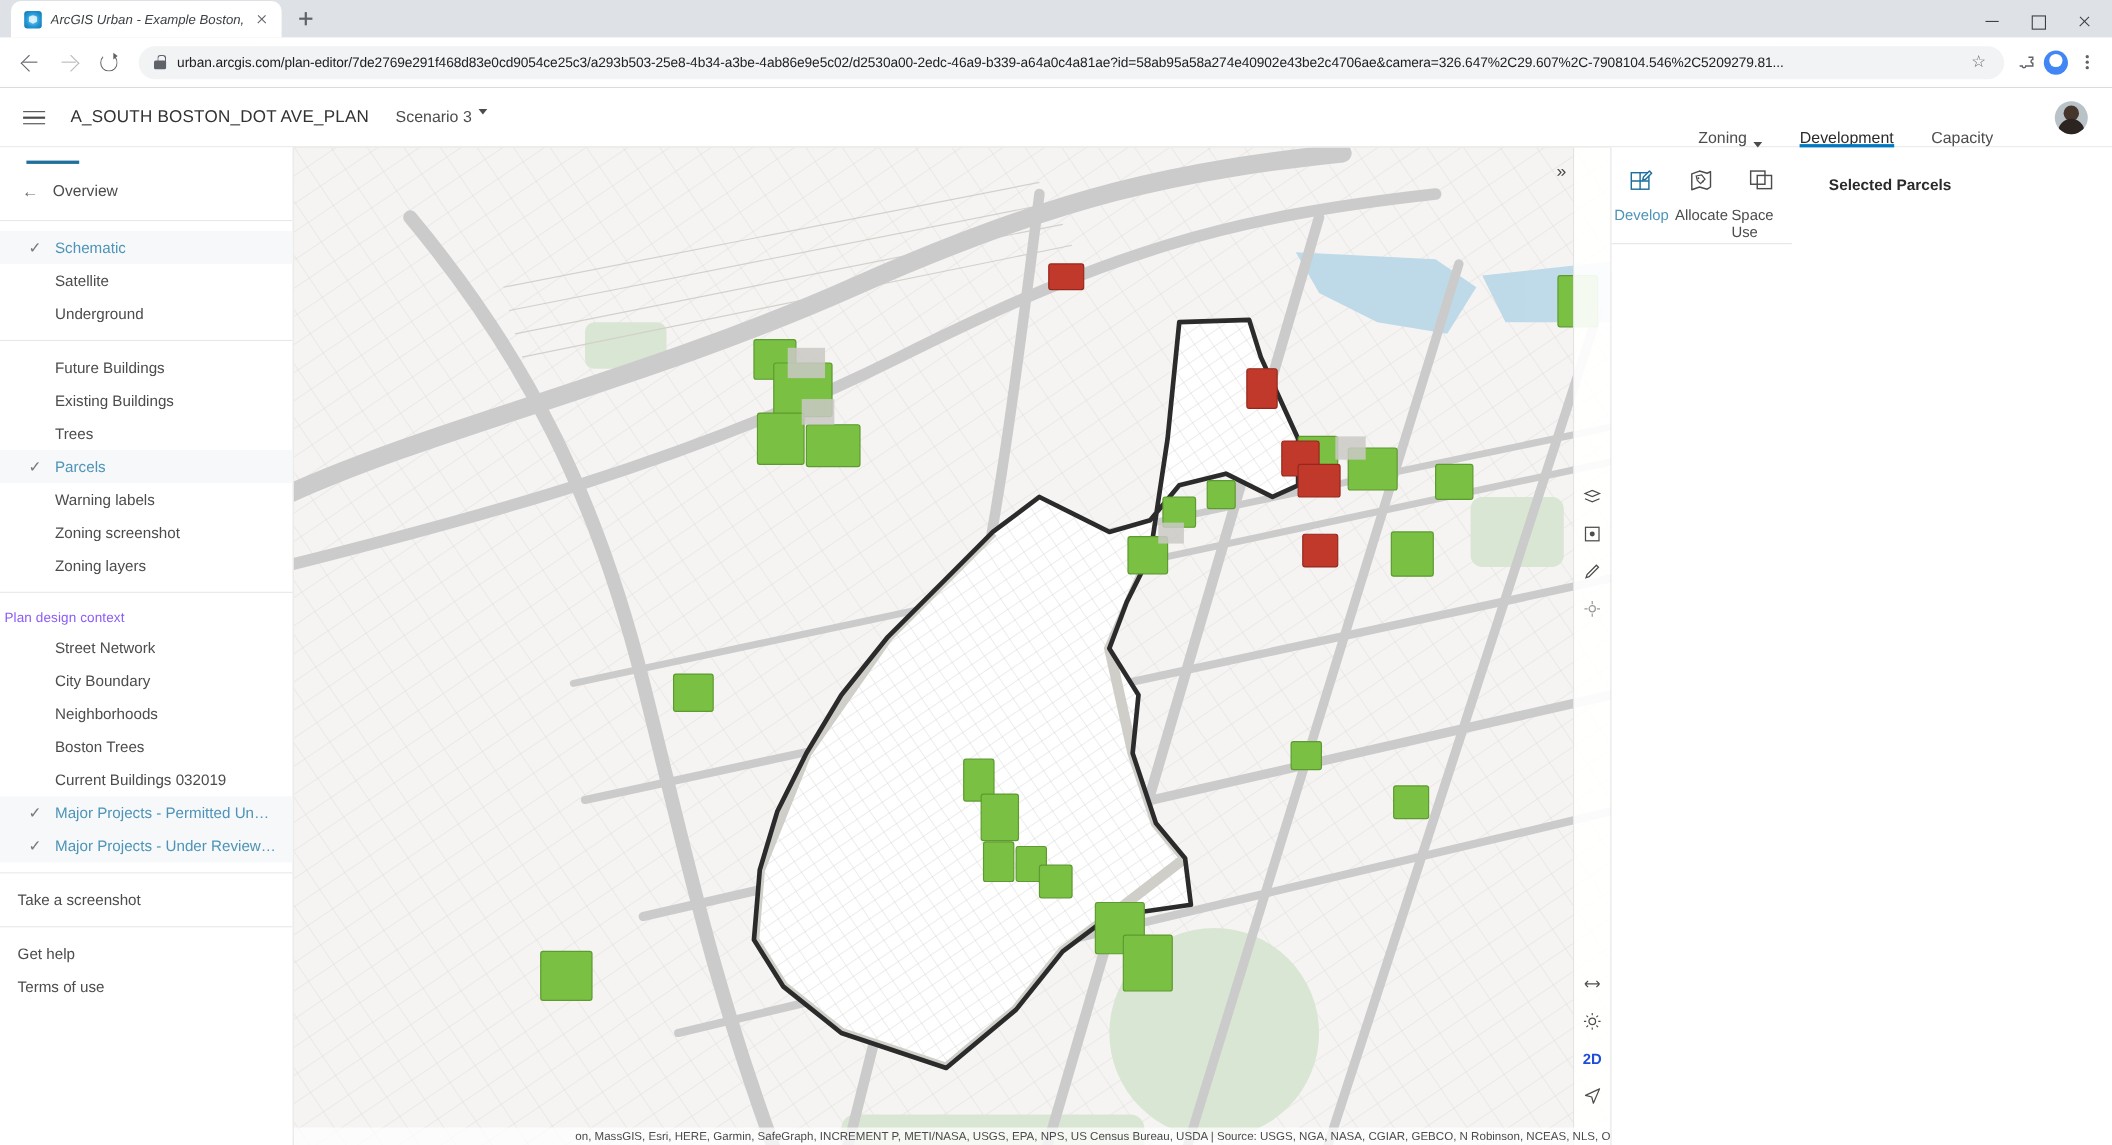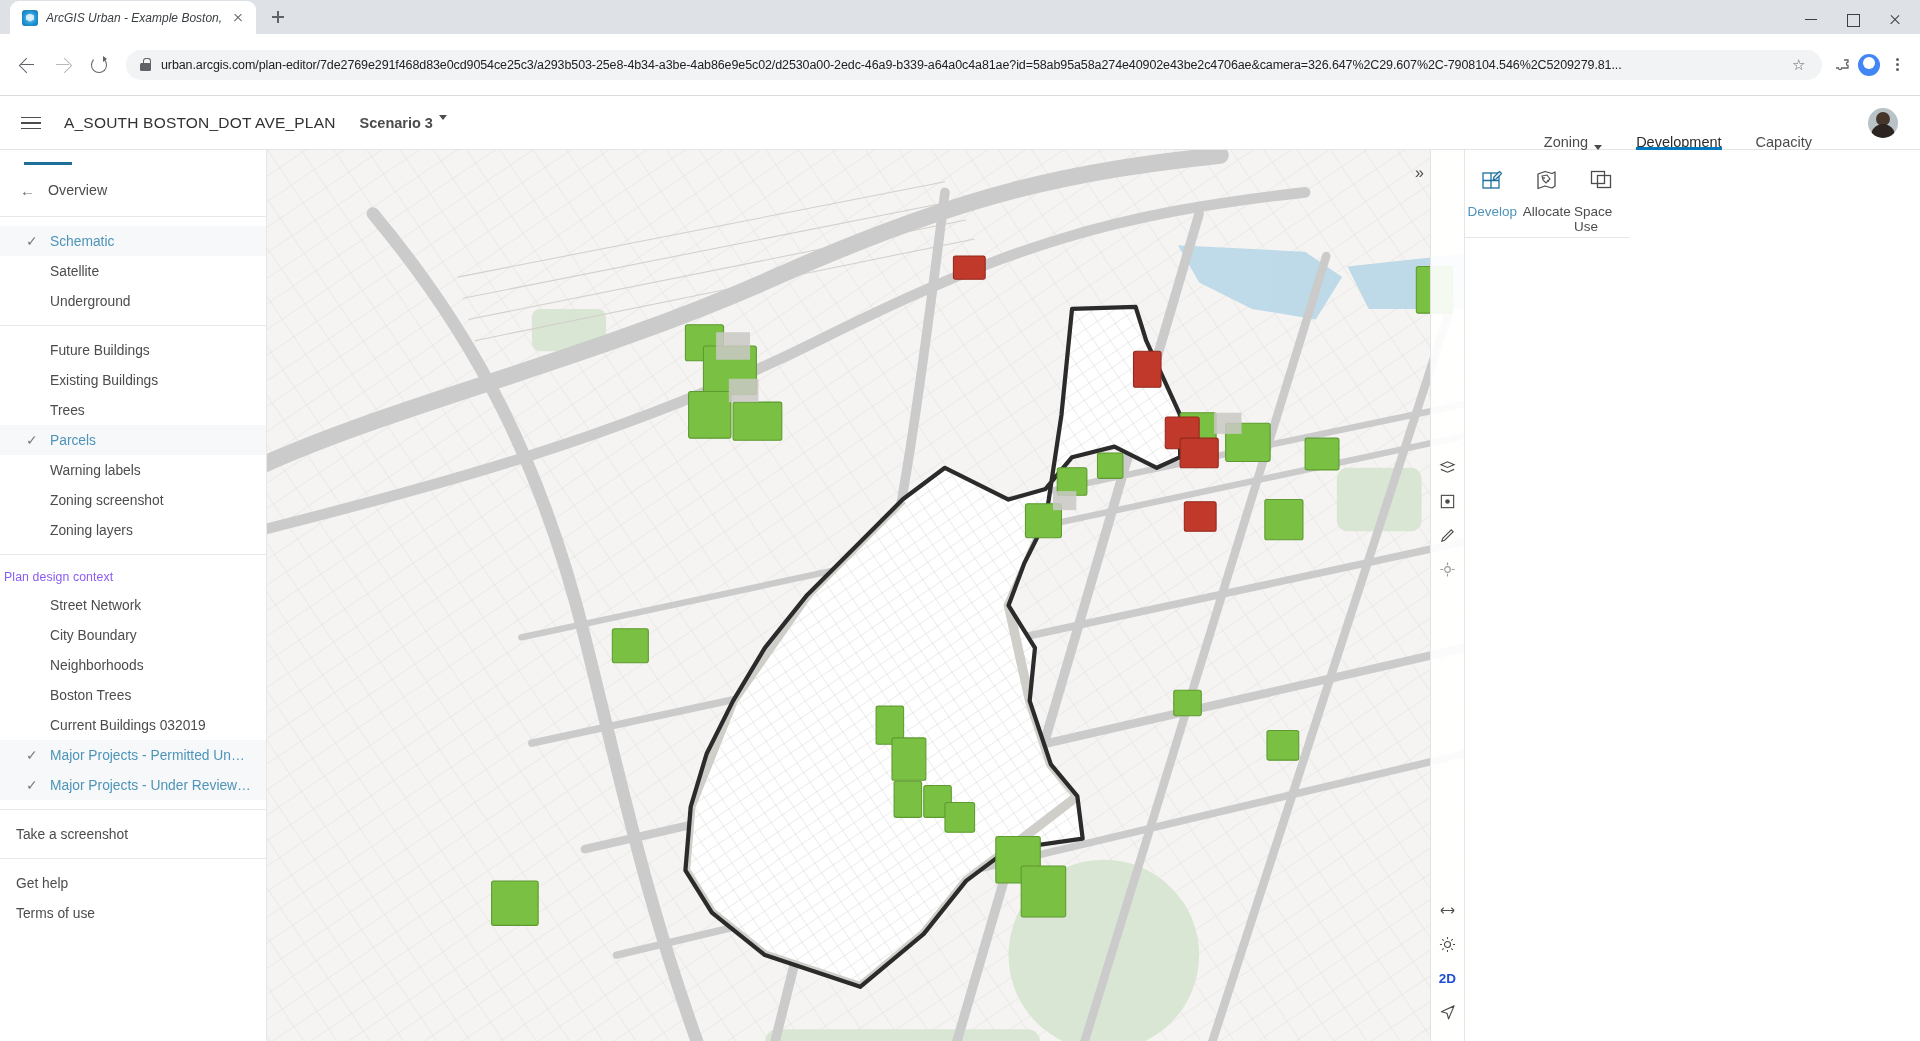--- a/index.html
+++ b/index.html
@@ -50,21 +50,21 @@
   .winbtn { width: 38px; height: 26px; position: relative; }
   .wb-min::after { content:""; position:absolute; left:13px; top:13px; width:12px; height:1.4px; background:#3c4043; }
   .wb-max::after { content:""; position:absolute; left:13px; top:8px; width:11px; height:11px; border:1.4px solid #3c4043; }
   .wb-close::before, .wb-close::after {
     content:""; position:absolute; left:13px; top:13px; width:12px; height:1.4px; background:#3c4043;
   }
   .wb-close::before { transform: rotate(45deg); }
   .wb-close::after  { transform: rotate(-45deg); }
 
   .toolbar {
-    height: 62px; background: #ffffff; display: flex; align-items: center;
+    height: 46px; background: #ffffff; display: flex; align-items: center;
     padding: 0 12px; gap: 6px; border-bottom: 1px solid #dadce0;
   }
   .navbtn { width: 30px; height: 30px; position: relative; flex: 0 0 30px; }
   .ic-back::before, .ic-fwd::before {
     content:""; position:absolute; left:9px; top:10px; width:10px; height:10px;
     border-left: 1.6px solid #5f6368; border-bottom: 1.6px solid #5f6368;
   }
   .ic-back::before { transform: rotate(45deg); }
   .ic-fwd::before  { transform: rotate(-135deg); left: 11px; }
   .ic-back::after, .ic-fwd::after {
@@ -131,21 +131,21 @@
   .hamburger i {
     position: absolute; left: 3px; width: 20px; height: 1.8px; background: #4c4c4c; display:block;
   }
   .hamburger i:nth-child(1){ top:7px; }
   .hamburger i:nth-child(2){ top:12.5px; }
   .hamburger i:nth-child(3){ top:18px; }
   .plan-title {
     font-size: 15.5px; color: #323232; letter-spacing: .2px; margin-right: 24px; white-space: nowrap;
   }
   .scenario {
-    font-size: 14.5px; color: #4c4c4c; display: flex; gap: 6px; white-space: nowrap; font-weight: bold;
+    font-size: 14.5px; color: #4c4c4c; display: flex; gap: 6px; white-space: nowrap;
   }
   .caret-down {
     width: 0; height: 0; border-left: 4.5px solid transparent; border-right: 4.5px solid transparent;
     border-top: 5px solid #4c4c4c; display: inline-block;
   }
   .header-spacer { flex: 1 1 auto; }
   .header-nav { display: flex; align-items: center; gap: 34px; height: 54px; }
   .nav-item {
     font-size: 14.5px; color: #4c4c4c; height: 54px; display: flex; align-items: flex-end;
     gap: 6px; position: relative; white-space: nowrap;
@@ -598,16 +598,17 @@
 
         <div class="rp-tab">
           <svg width="28" height="28" viewBox="0 0 28 28">
             <rect x="4.5" y="5.5" width="13" height="12" fill="none" stroke="#4c4c4c" stroke-width="1.3"></rect>
             <rect x="10.5" y="9.5" width="13" height="12" fill="none" stroke="#4c4c4c" stroke-width="1.3"></rect>
           </svg>
           <span>Space Use</span>
         </div>
       </div>
 
+      <div class="rp-section-title">Selected Parcels</div>
     </div>
 
   </div>
 </div>
 
 </body></html>

